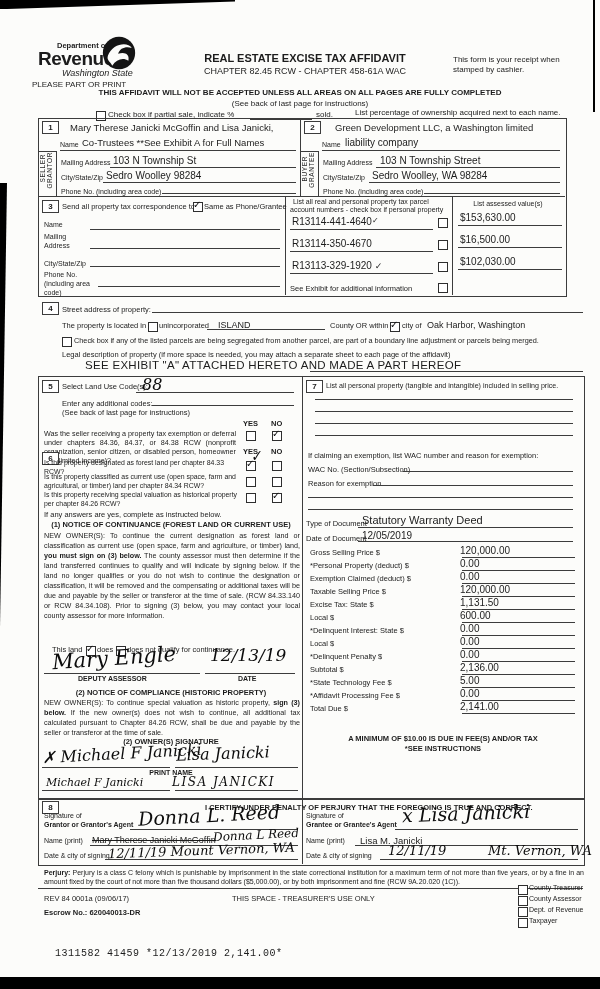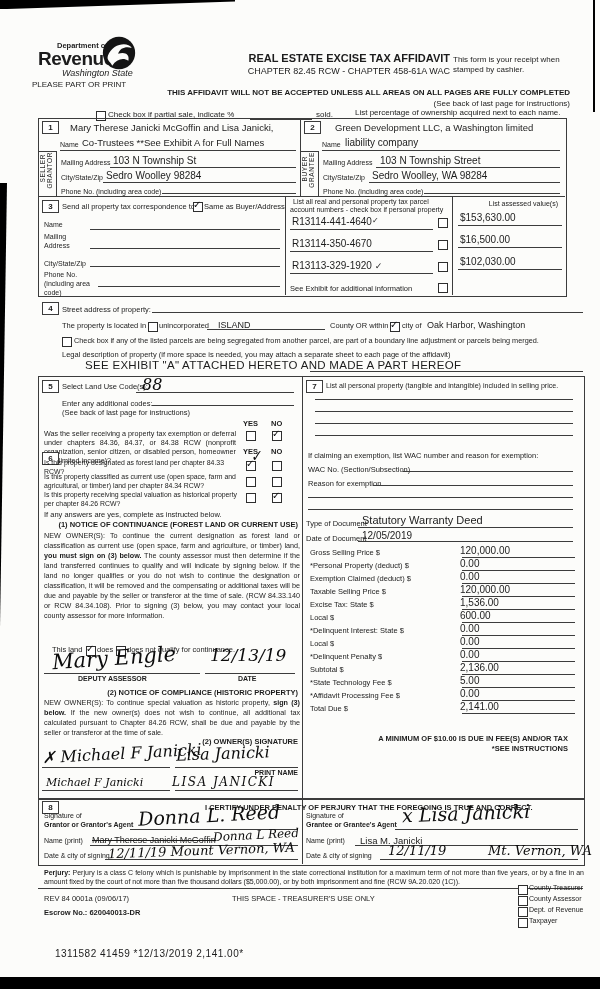--- a/index.html
+++ b/index.html
@@ -1,33 +1,33 @@
 <!DOCTYPE html>
 <html><head>
 <meta charset="utf-8">
 <style>
   html,body{margin:0;padding:0;background:#fff}
   .page{position:relative;width:600px;height:989px;background:#fcfcfa;overflow:hidden;font-family:"Liberation Sans",sans-serif}
   .t{position:absolute;font-family:"Liberation Sans",sans-serif;font-size:8px;color:#1c1c1c;line-height:1.25;white-space:nowrap}
   .w{white-space:normal}
   .b{font-weight:bold}
-  .c{text-align:right}
+  .c{text-align:center}
   .r{}
   .j{text-align:justify}.s7{font-size:7px}.s72{font-size:7.2px}.s75{font-size:7.5px}
   .s9{font-size:9px}.s95{font-size:9.5px}.s10{font-size:10px}.s11{font-size:11px}.s115{font-size:11.5px}
   .ln{position:absolute;border-bottom:1px solid #3c3c3c;height:0}
   .vln{position:absolute;border-left:1px solid #3c3c3c;width:0}
   .box{position:absolute;border:1px solid #3c3c3c}
   .numbox{position:absolute;width:15px;height:11px;border:1px solid #3c3c3c;font-size:8px;font-weight:bold;text-align:center;line-height:11px;color:#1c1c1c;background:#fff}
   .cb{position:absolute;width:8px;height:8px;border:1px solid #2e2e2e;background:#fff}
   .cb .mk{position:absolute;left:-1px;top:-4px;font-size:10px;font-style:normal;font-weight:bold;color:#101010;font-family:"DejaVu Sans",sans-serif}
   .hw{position:absolute;font-family:"DejaVu Serif",serif;font-style:italic;color:#0c0c0c;white-space:nowrap}
   .strike{text-decoration:line-through}
   .vert{position:absolute;writing-mode:vertical-rl;transform:rotate(180deg);font-size:6.5px;letter-spacing:.6px;color:#1c1c1c}
-  .mono{font-family:Liberation Sans, sans-serif}
+  .mono{font-family:Liberation Mono, monospace}
   .art{position:absolute;background:#000}
 </style>
 </head>
 <body>
 
 <div class="page">
 
   <div class="art" style="left:0;top:0;width:235px;height:9px;clip-path:polygon(0 0,100% 0,100% 18%,3% 100%,0 100%)"></div>
   <div class="art" style="left:0;top:183px;width:7px;height:445px;clip-path:polygon(0 0,100% 0,0 100%)"></div>
   <div class="art" style="left:593px;top:0;width:2px;height:112px"></div>
@@ -95,21 +95,21 @@
   <div class="t s10" style="left:372px;top:170px">Sedro Woolley, WA 98284</div>
   <div class="ln" style="left:369px;top:182px;width:191px"></div>
   <div class="t s7" style="left:323px;top:188px">Phone No. (including area code)</div>
   <div class="ln" style="left:424px;top:193px;width:136px"></div>
 
   <div class="numbox" style="left:42px;top:200px">3</div>
   <div class="t s75" style="left:62px;top:202px">Send all property tax correspondence to:</div>
   <span class="cb" style="left:193px;top:202px">
       <i class="mk">✓</i>
     </span>
-  <div class="t s75" style="left:204px;top:202px">Same as Buyer/Address</div>
+  <div class="t s75" style="left:204px;top:202px">Same as Phone/Grantee</div>
   <div class="t s7" style="left:44px;top:221px">Name</div>
   <div class="ln" style="left:90px;top:229px;width:190px"></div>
   <div class="t s7 w" style="left:44px;top:233px;width:34px">Mailing Address</div>
   <div class="ln" style="left:90px;top:248px;width:190px"></div>
   <div class="t s7" style="left:44px;top:260px">City/State/Zip</div>
   <div class="ln" style="left:90px;top:266px;width:190px"></div>
   <div class="t s7 w" style="left:44px;top:271px;width:52px">Phone No. (including area code)</div>
   <div class="ln" style="left:98px;top:286px;width:182px"></div>
 
   <div class="t s7" style="left:293px;top:198px">List all real and personal property tax parcel</div>
@@ -257,21 +257,21 @@
   <div class="t s75 r" style="left:310px;top:561px;width:148px">*Personal Property (deduct) $</div>
     <div class="t s10 r" style="left:460px;top:558px;width:113px">0.00</div>
     <div class="ln" style="left:462px;top:570px;width:113px"></div>
   <div class="t s75 r" style="left:310px;top:574px;width:148px">Exemption Claimed (deduct) $</div>
     <div class="t s10 r" style="left:460px;top:571px;width:113px">0.00</div>
     <div class="ln" style="left:462px;top:583px;width:113px"></div>
   <div class="t s75 r" style="left:310px;top:587px;width:148px">Taxable Selling Price $</div>
     <div class="t s10 r" style="left:460px;top:584px;width:113px">120,000.00</div>
     <div class="ln" style="left:462px;top:596px;width:113px"></div>
   <div class="t s75 r" style="left:310px;top:600px;width:148px">Excise Tax:  State $</div>
-    <div class="t s10 r" style="left:460px;top:597px;width:113px">1,536.00</div>
+    <div class="t s10 r" style="left:460px;top:597px;width:113px">1,131.50</div>
     <div class="ln" style="left:462px;top:609px;width:113px"></div>
   <div class="t s75 r" style="left:310px;top:613px;width:148px">Local $</div>
     <div class="t s10 r" style="left:460px;top:610px;width:113px">600.00</div>
     <div class="ln" style="left:462px;top:622px;width:113px"></div>
   <div class="t s75 r" style="left:310px;top:626px;width:148px">*Delinquent Interest:  State $</div>
     <div class="t s10 r" style="left:460px;top:623px;width:113px">0.00</div>
     <div class="ln" style="left:462px;top:635px;width:113px"></div>
   <div class="t s75 r" style="left:310px;top:639px;width:148px">Local $</div>
     <div class="t s10 r" style="left:460px;top:636px;width:113px">0.00</div>
     <div class="ln" style="left:462px;top:648px;width:113px"></div>

